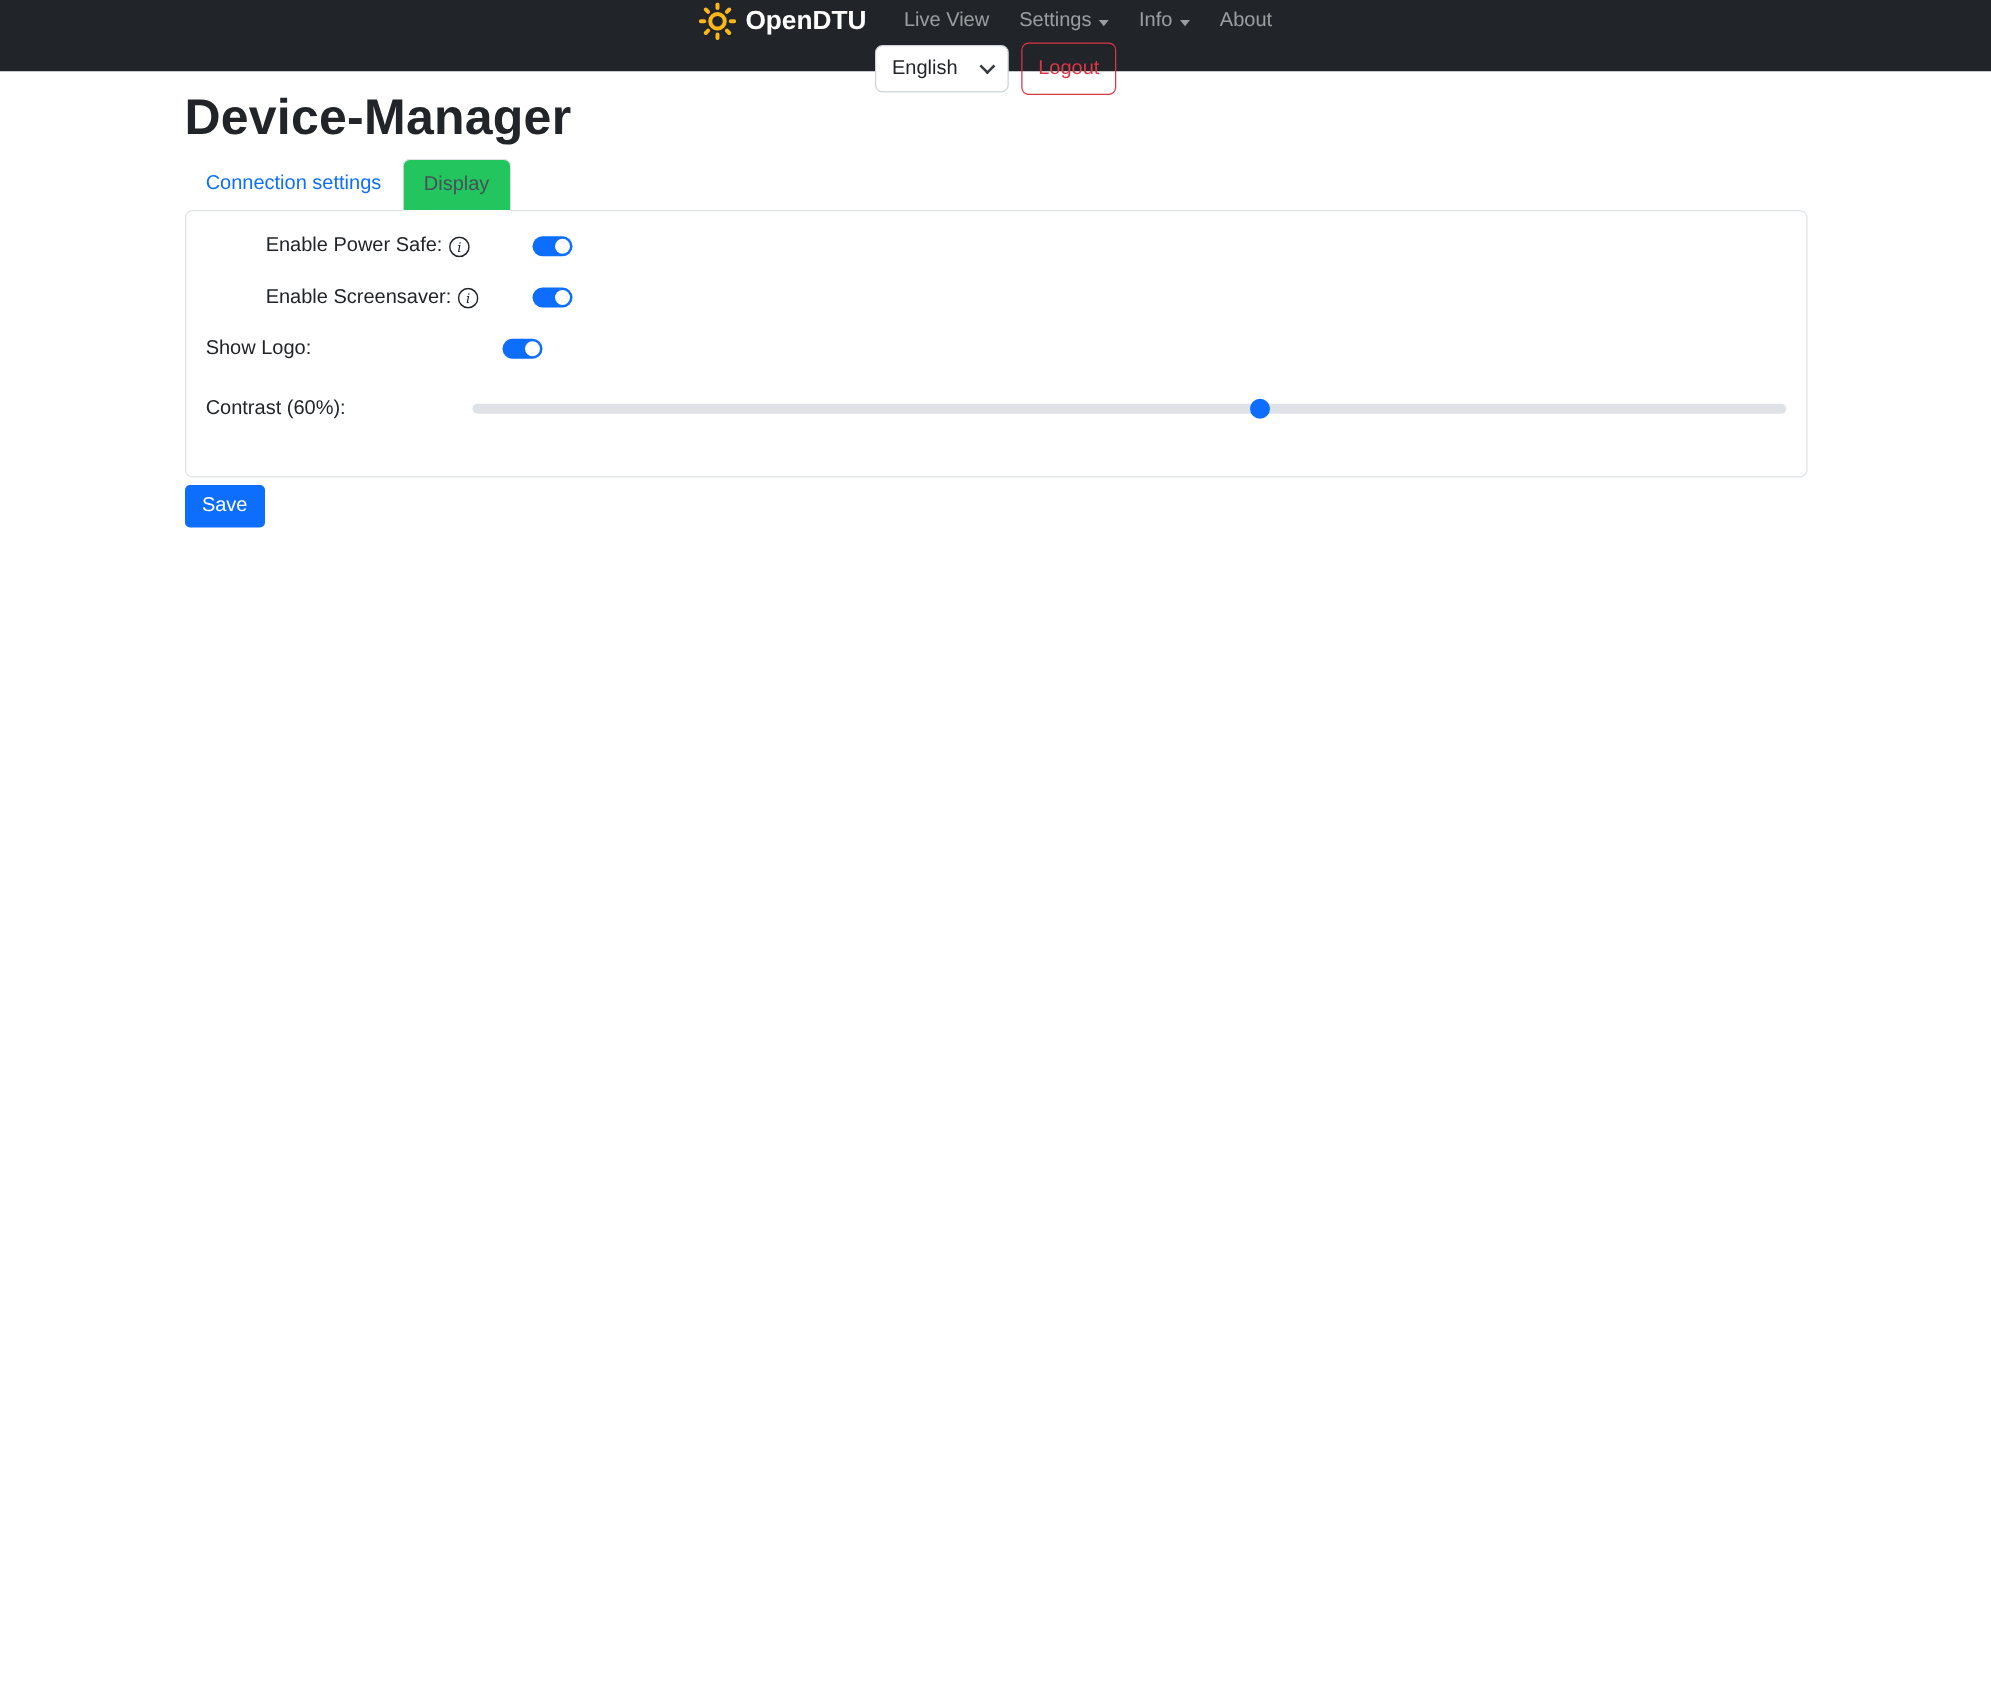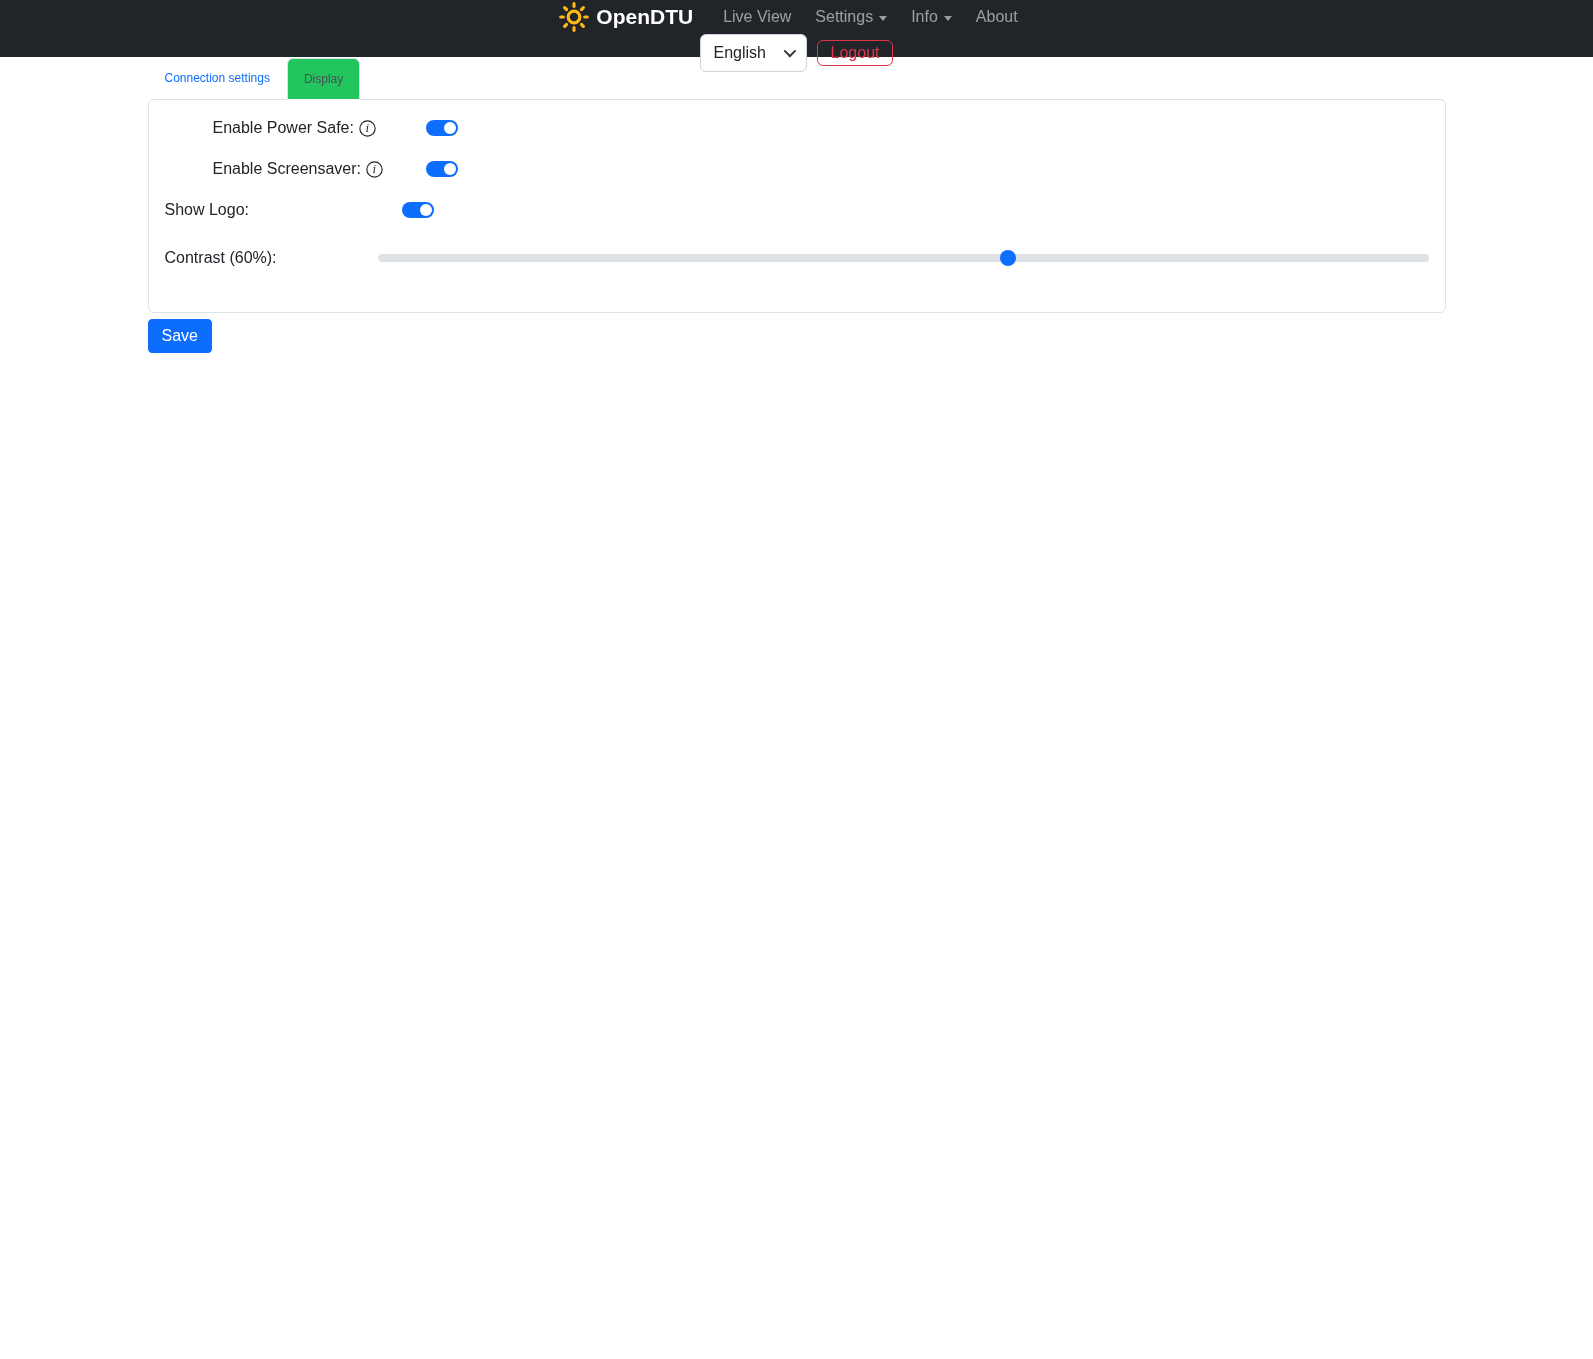--- a/index.html
+++ b/index.html
@@ -28,30 +28,30 @@
     border-right:4.5px solid transparent;border-top:5px solid rgba(255,255,255,.55);
     display:inline-block;margin-top:2px;}
   .nav-right{display:flex;align-items:center;gap:10px;}
   .lang-select{position:relative;background:#fff;border:1px solid #ced4da;
     border-radius:6px;width:107px;height:38px;display:flex;align-items:center;
     padding:0 34px 0 13px;cursor:pointer;color:var(--text);font-size:16px;}
   .chevron{position:absolute;right:13px;top:13px;width:9px;height:9px;
     border-right:2px solid #343a40;border-bottom:2px solid #343a40;
     transform:rotate(45deg) translateY(-2px);}
   .logout-btn{background:transparent;border:1px solid var(--danger);color:var(--danger);
-    border-radius:6px;height:26px;padding:0 13px;font-size:16px;cursor:pointer;
+    border-radius:6px;height:42px;padding:0 13px;font-size:16px;cursor:pointer;
     font-family:inherit;}
 
   
   .container{width:1298px;margin:0 auto;}
   .page-title{font-size:40px;font-weight:600;color:var(--text);
     margin-top:15px;margin-bottom:9px;letter-spacing:.2px;}
 
   .tabs{display:flex;align-items:flex-end;}
-  .tab{padding:8px 16px;font-size:12px;line-height:24px;cursor:pointer;
+  .tab{padding:8px 16px;font-size:16px;line-height:24px;cursor:pointer;
     border:1px solid transparent;border-radius:6px 6px 0 0;text-decoration:none;}
   .tab.inactive{color:var(--primary);}
   .tab.active{background:#22c55e;border-color:var(--border);border-bottom-color:#fff;
     color:#495057;position:relative;z-index:2;margin-bottom:-1px;}
 
   .card{border:1px solid var(--border);border-radius:6px;background:#fff;
     padding:16px;position:relative;z-index:1;}
   .form-row{display:flex;align-items:center;min-height:24px;}
   .form-row.mb{margin-bottom:17px;margin-left:48px;}
   .form-row.mb-lg{margin-bottom:24px;gap:24px;}
@@ -116,20 +116,21 @@
   <div class="nav-right">
     <div class="lang-select">
       <span>English</span>
       <span class="chevron"></span>
     </div>
     <button class="logout-btn">Logout</button>
   </div>
 </nav>
 
 <main class="container">
+  <h1 class="page-title">Device-Manager</h1>
 
   <div class="tabs">
     <a class="tab inactive">Connection settings</a>
     <a class="tab active">Display</a>
   </div>
 
   <div class="card">
 
     <div class="form-row mb">
       <div class="label-col">

